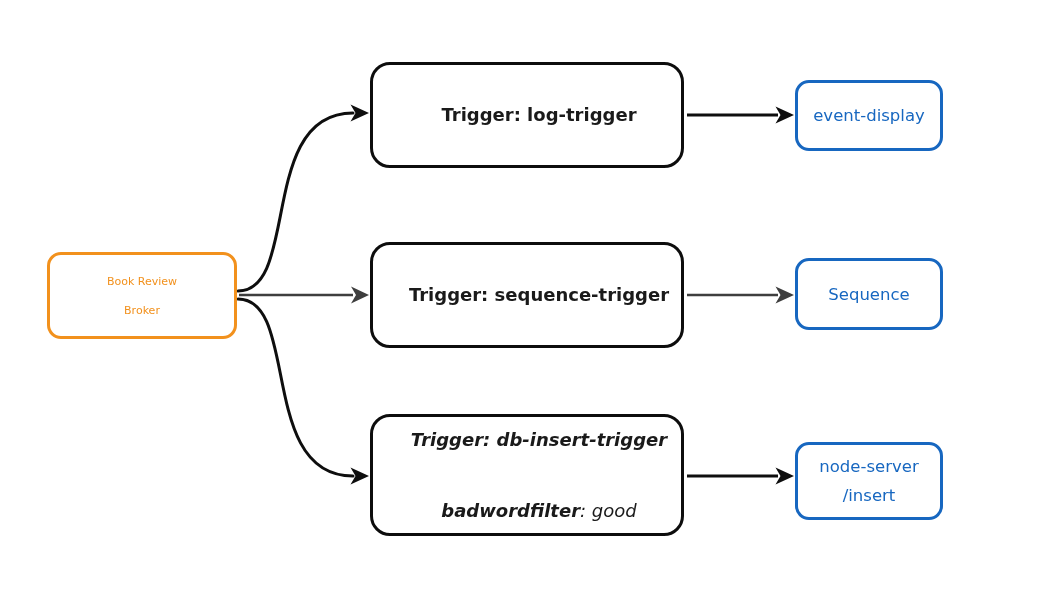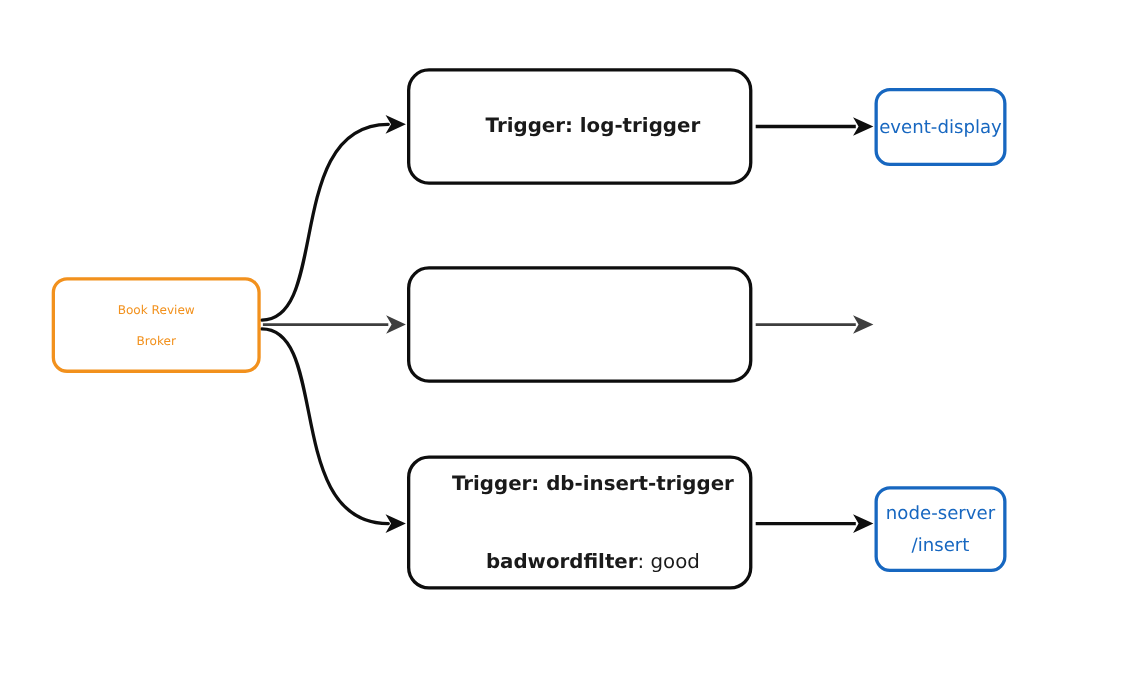--- a/index.html
+++ b/index.html
@@ -44,26 +44,26 @@
     border: 3px solid #0d0d0d;
     border-radius: 20px;
     color: #1a1a1a;
     font-size: 18px;
     line-height: 30px;
     width: 314px;
     left: 370px;
   }
   #trigger-1 { top: 62px;  height: 106px; }
   #trigger-2 { top: 242px; height: 106px; }
-  #trigger-3 { top: 414px; height: 122px; }
+  #trigger-3 { top: 414px; height: 122px; font-style: italic; }
   .trigger .line { width: 100%; padding-left: 24px; }
   .trigger .b { font-weight: 700; }
   .line-shift-right { box-sizing: border-box; padding-left: 56px; margin-top: 41px; }
   .sink {
-    left: 795px; width: 120px;
+    left: 795px; width: 148px;
     border: 3px solid #1767C0;
     border-radius: 14px;
     color: #1767C0;
     font-size: 16.5px;
     line-height: 29px;
     white-space: pre-line;
   }
   #sink-1 { top: 80px;  height: 71px; }
   #sink-2 { top: 258px; height: 72px; }
   #sink-3 { top: 442px; height: 78px; }
@@ -109,30 +109,34 @@
   <div class="node broker">Book Review
 Broker</div>
 
   <div class="node trigger" id="trigger-1">
     <div class="line">
       <span class="b">Trigger: log-trigger</span>
     </div>
   </div>
 
   <div class="node trigger" id="trigger-2">
+    <div class="line">
+      <span class="b">Trigger: sequence-trigger</span>
+    </div>
   </div>
 
   <div class="node trigger" id="trigger-3">
     <div class="line">
       <span class="b">Trigger: db-insert-trigger</span>
     </div>
     <div class="line line-shift-right">
       <span class="b">badwordfilter</span><span>: good</span>
     </div>
   </div>
 
   <div class="node sink" id="sink-1">event-display</div>
 
+  <div class="node sink" id="sink-2">Sequence</div>
 
   <div class="node sink" id="sink-3">node-server
 /insert</div>
 
 </div>
 
 </body></html>

